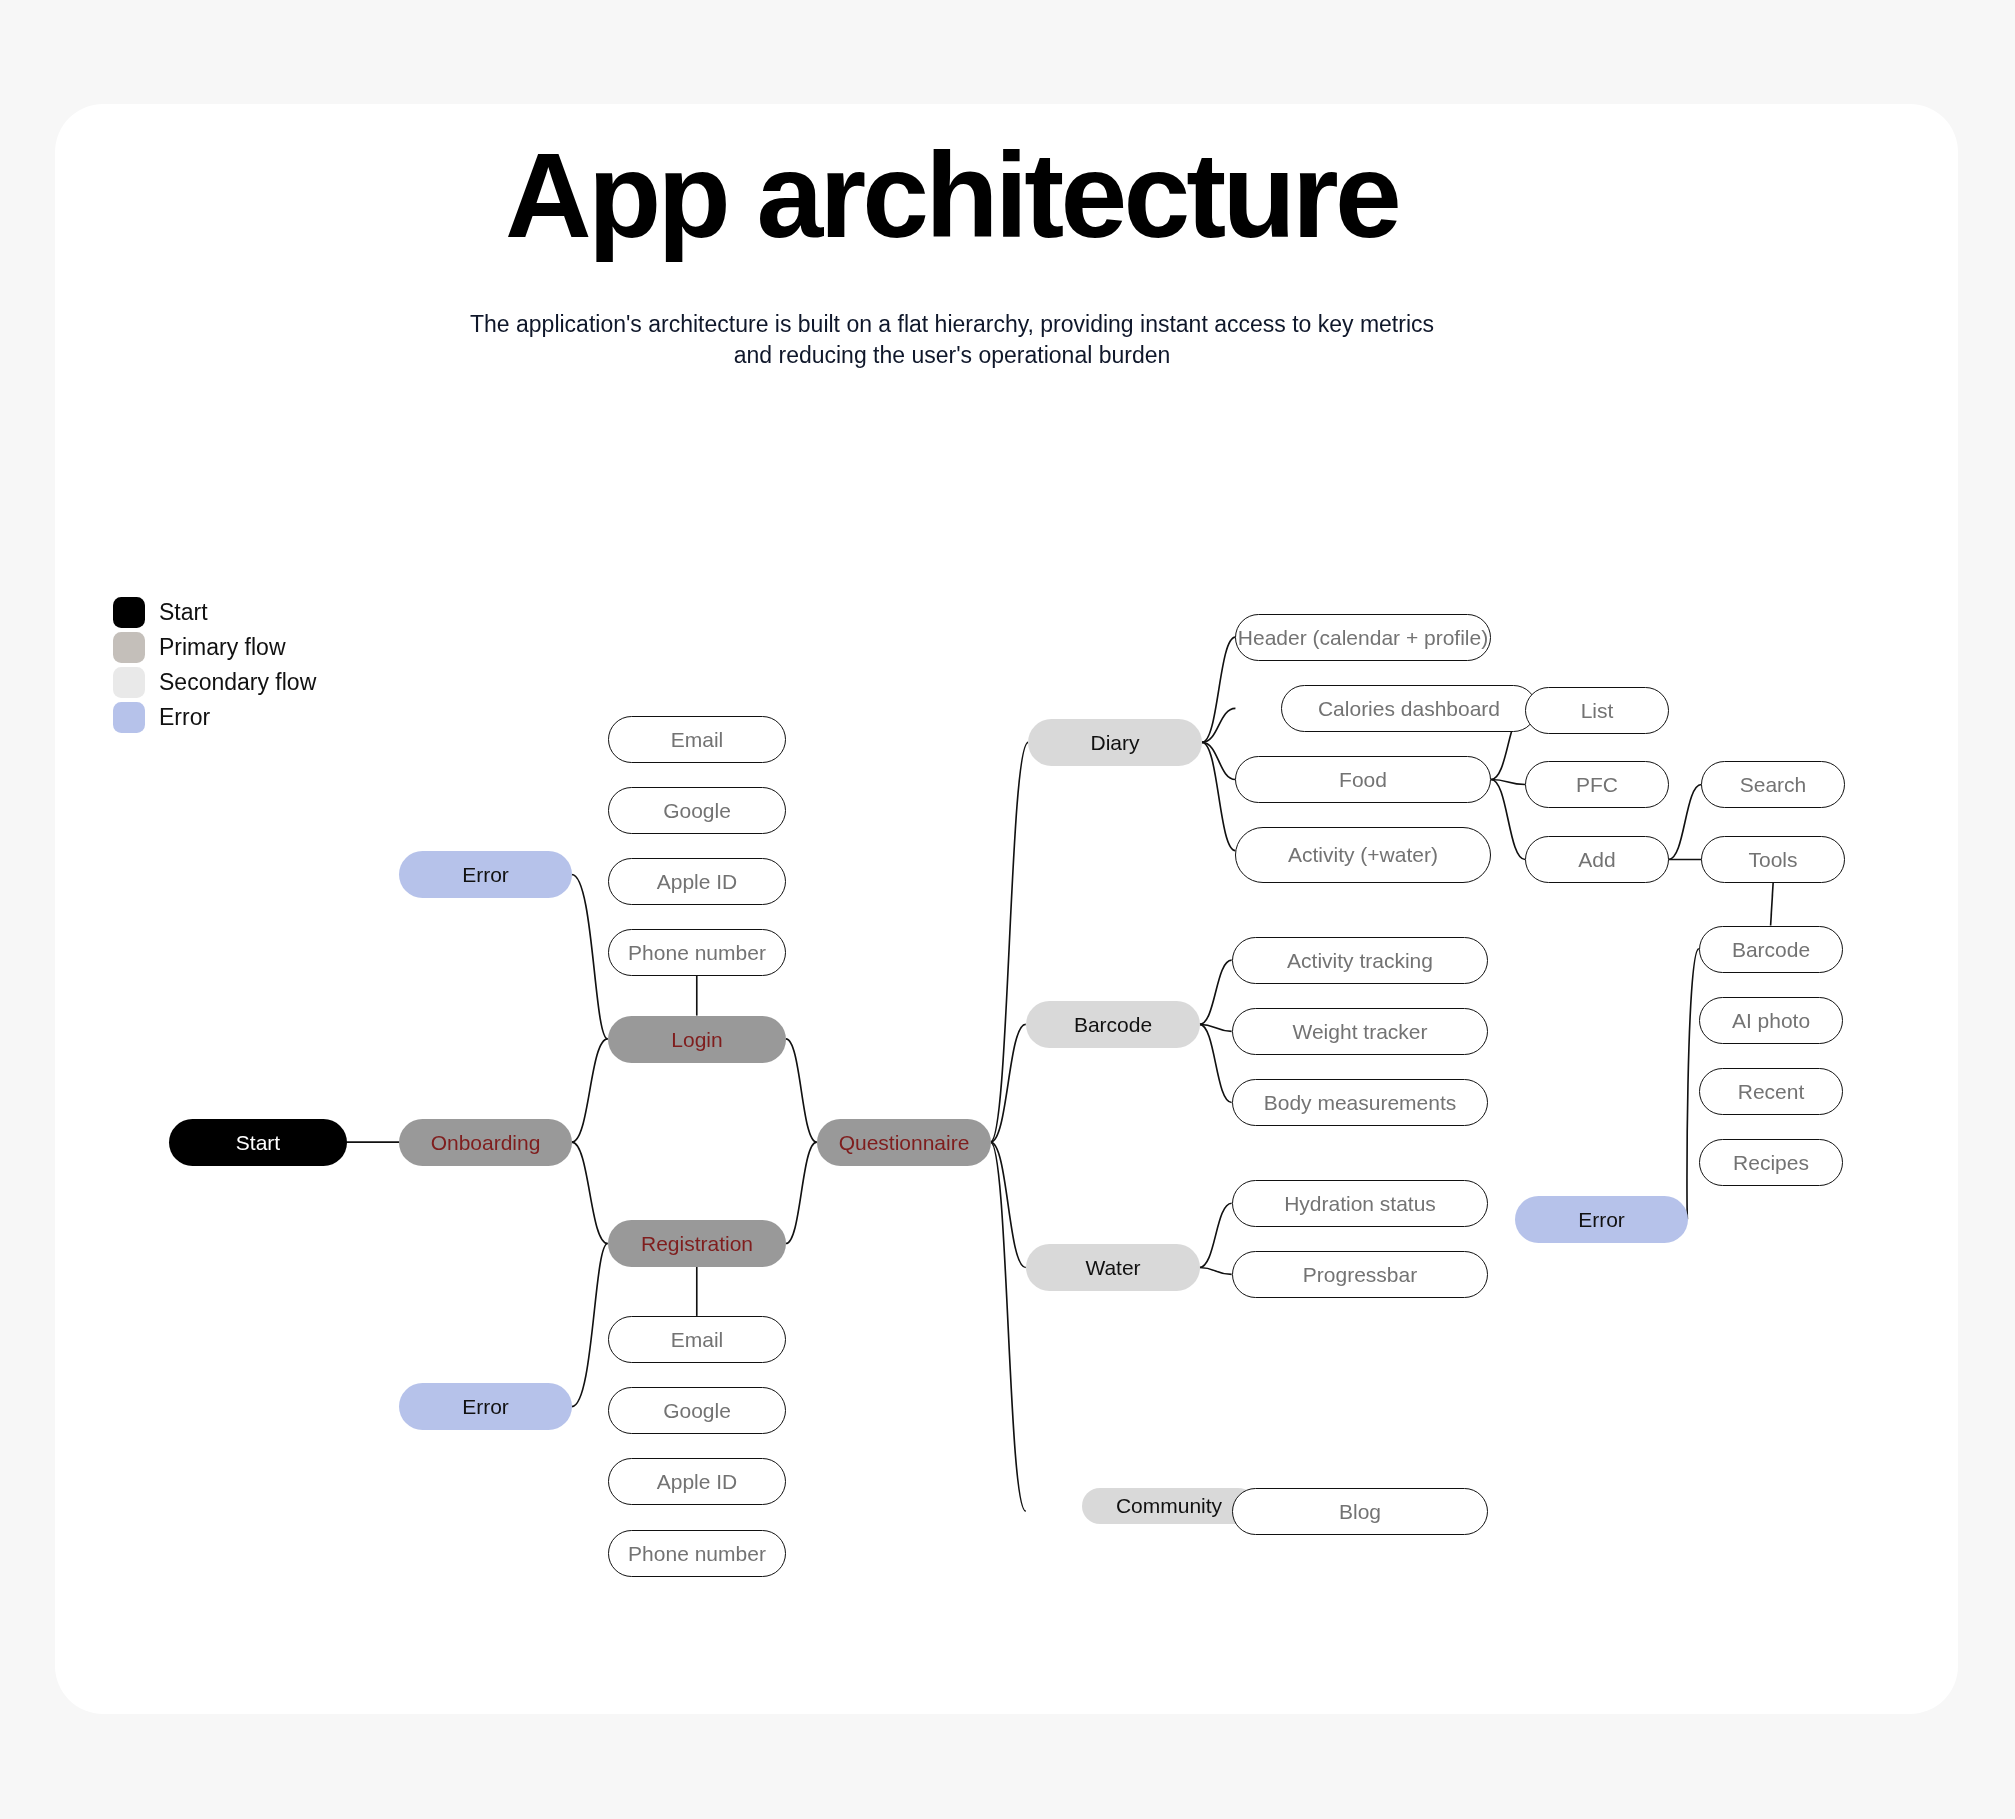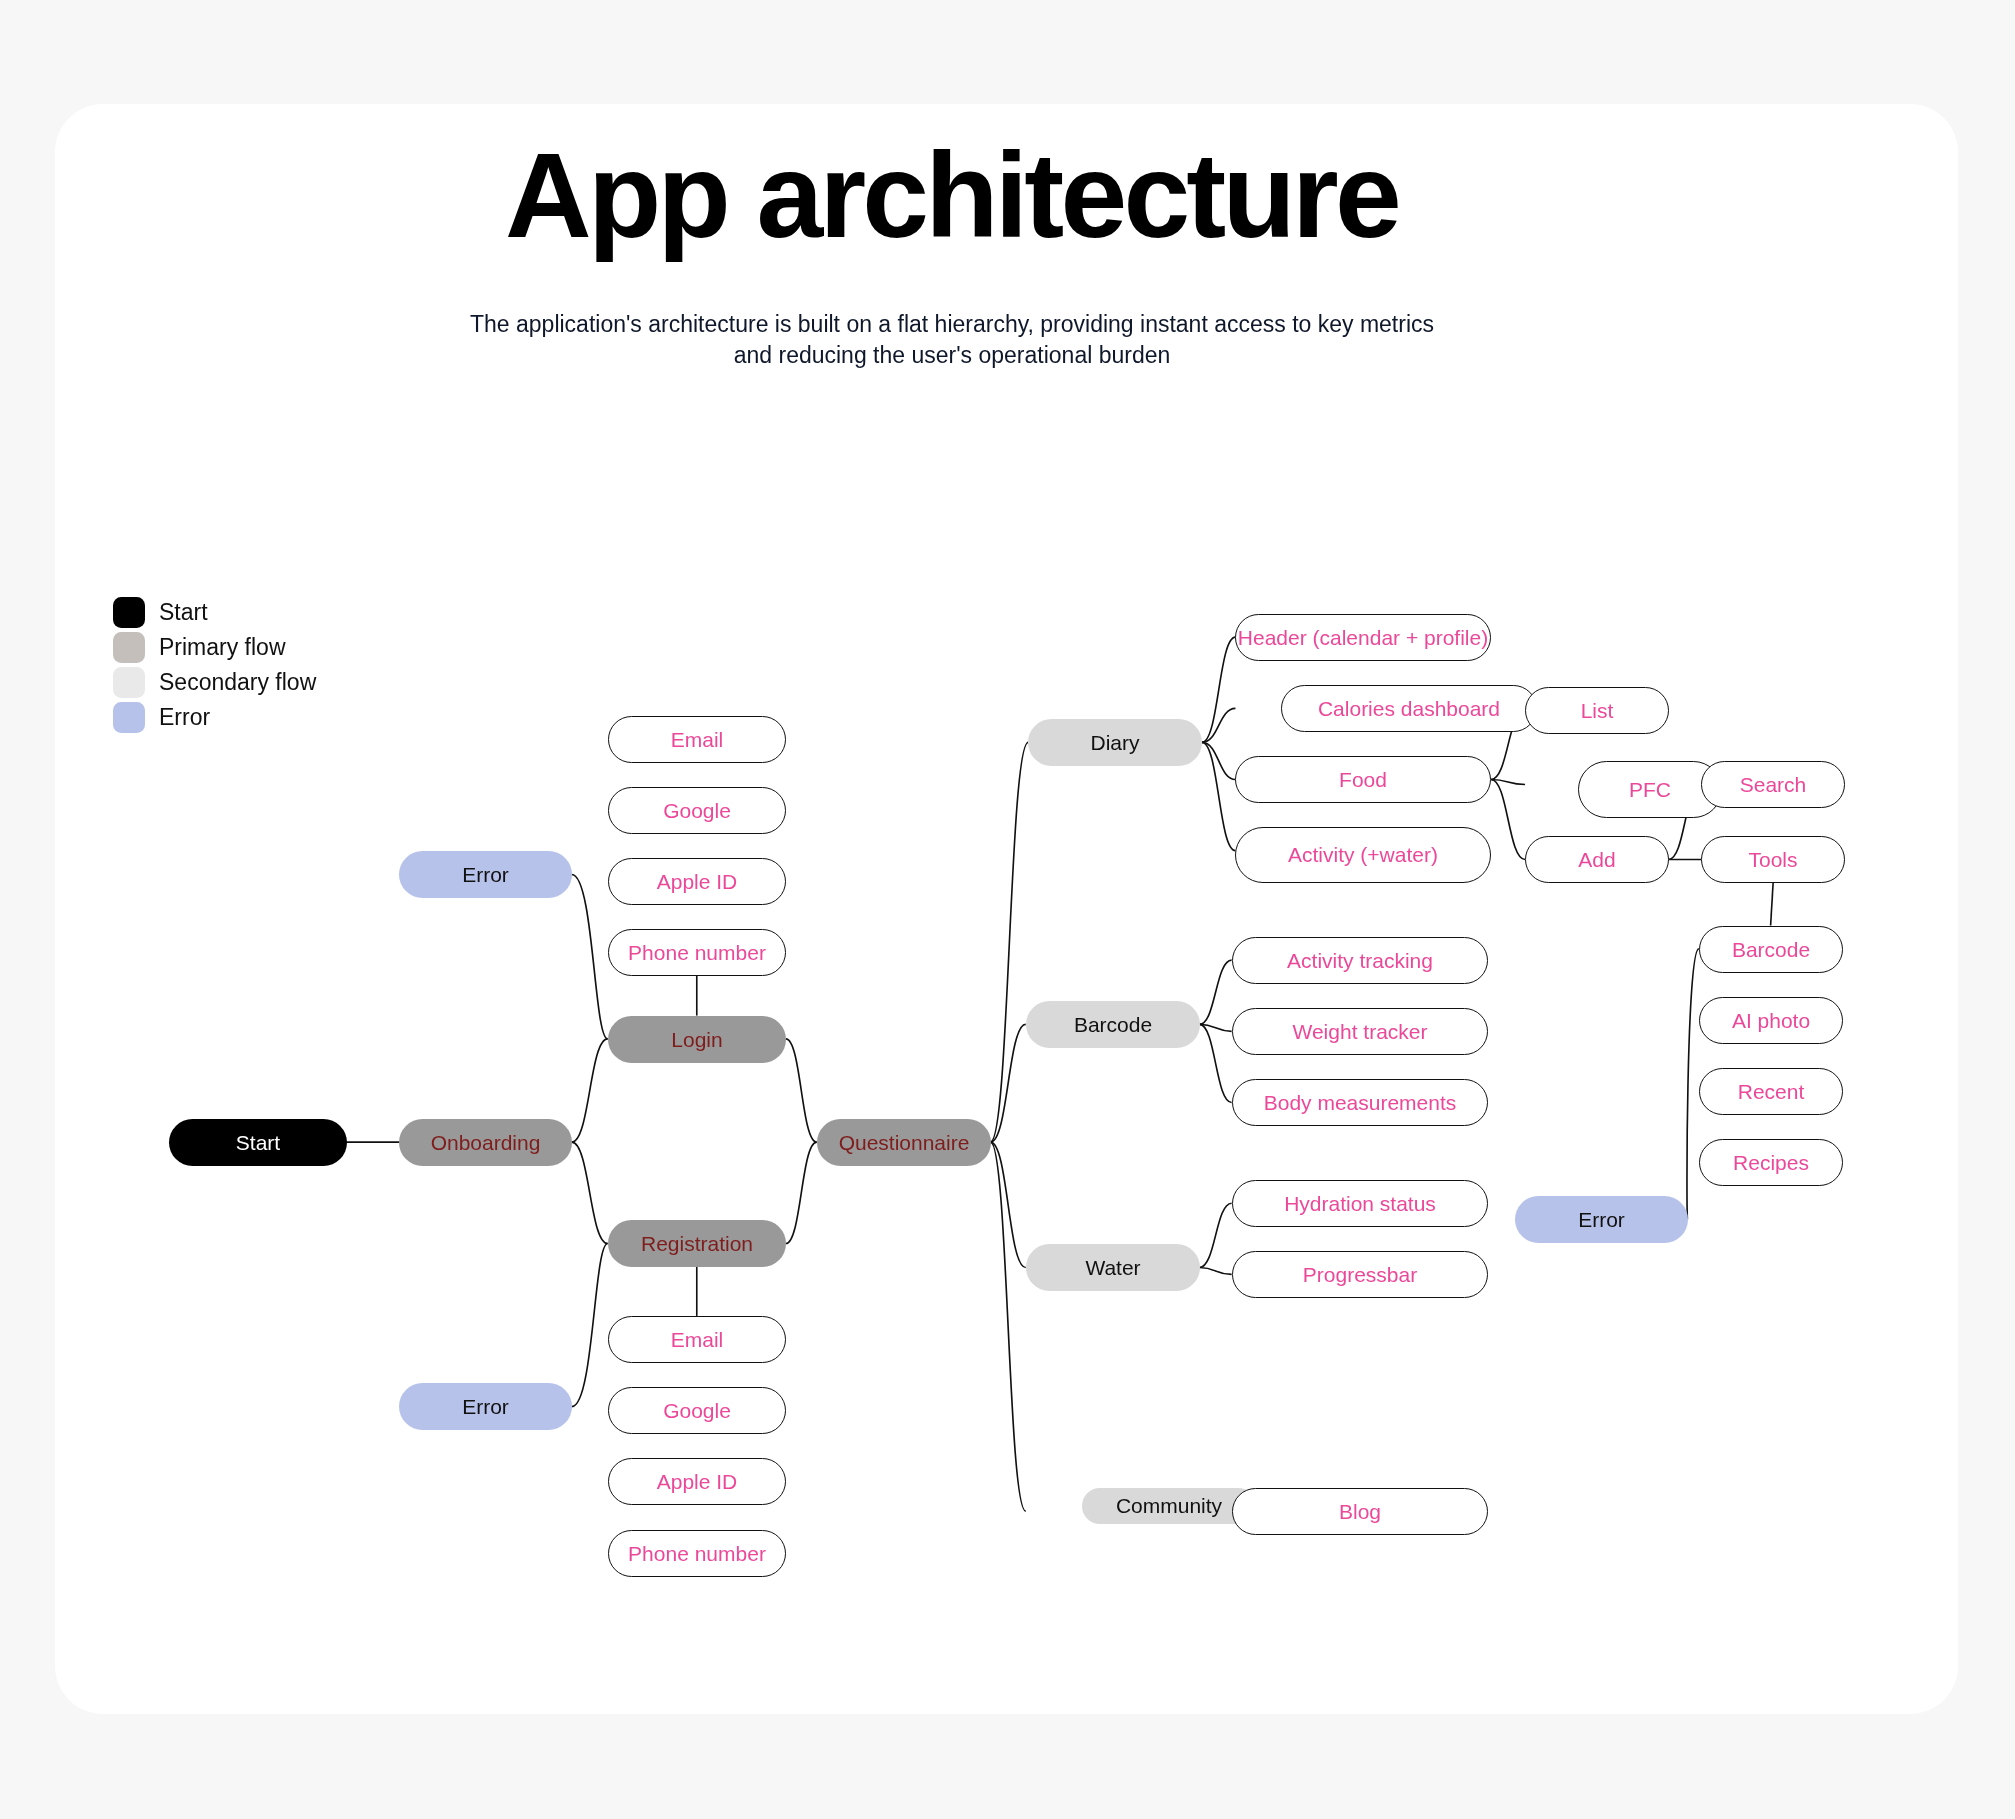--- a/index.html
+++ b/index.html
@@ -52,21 +52,21 @@
     pointer-events:none;
   }
   .node{
     position:absolute;
     box-sizing:border-box;
     display:flex;align-items:center;justify-content:center;
     border-radius:629px;
     font-size:21px;
     text-align:center;
     white-space:nowrap;
-    color:#ec4899;
+    color:#737373;
   }
   .n-white{background:#fff;border:1.6px solid #111;}
   .n-start{background:#000;color:#fff;}
   .n-primary{background:#999999;color:#7f1d1d;}
   .n-secondary{background:#d9d9d9;color:#111;}
   .n-error{background:#b6c2ea;color:#111;}
 </style>
 </head>
 <body>
 
@@ -211,21 +211,21 @@
     </div>
     <div class="node n-white" style="left: 1232px; top: 1251px; width: 256px; height: 47px;">
       <span>Progressbar</span>
     </div>
     <div class="node n-white" style="left: 1232px; top: 1488px; width: 256px; height: 47px;">
       <span>Blog</span>
     </div>
     <div class="node n-white" style="left: 1525px; top: 687px; width: 144px; height: 47px;">
       <span>List</span>
     </div>
-    <div class="node n-white" style="left: 1578px; top: 761px; width: 144px; height: 57px;">
+    <div class="node n-white" style="left: 1525px; top: 761px; width: 144px; height: 47px;">
       <span>PFC</span>
     </div>
     <div class="node n-white" style="left: 1525px; top: 836px; width: 144px; height: 47px;">
       <span>Add</span>
     </div>
     <div class="node n-white" style="left: 1701px; top: 761px; width: 144px; height: 47px;">
       <span>Search</span>
     </div>
     <div class="node n-white" style="left: 1701px; top: 836px; width: 144px; height: 47px;">
       <span>Tools</span>

